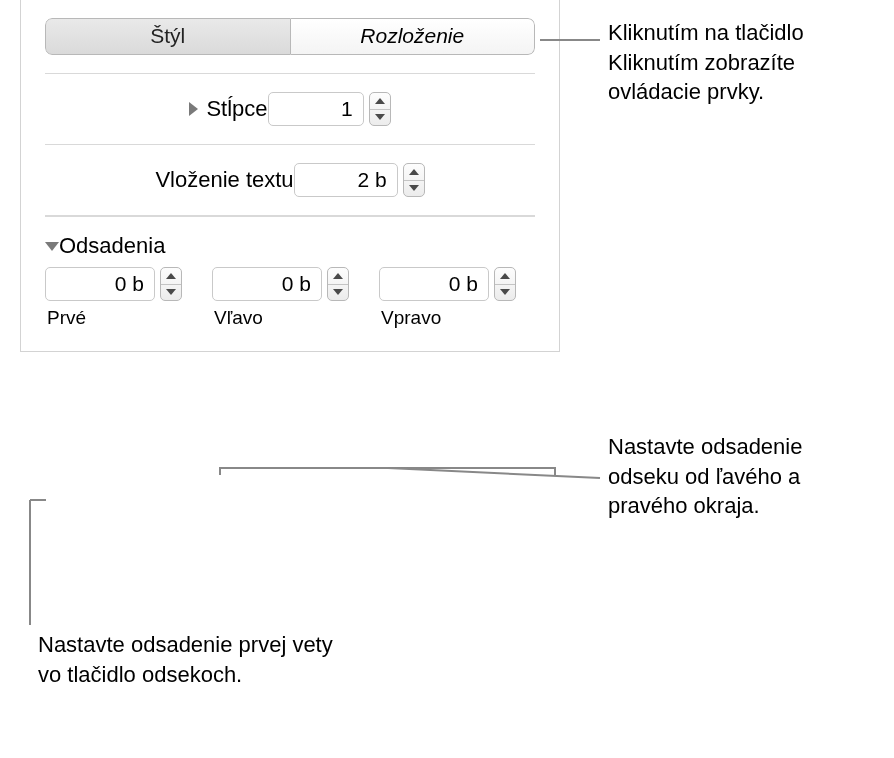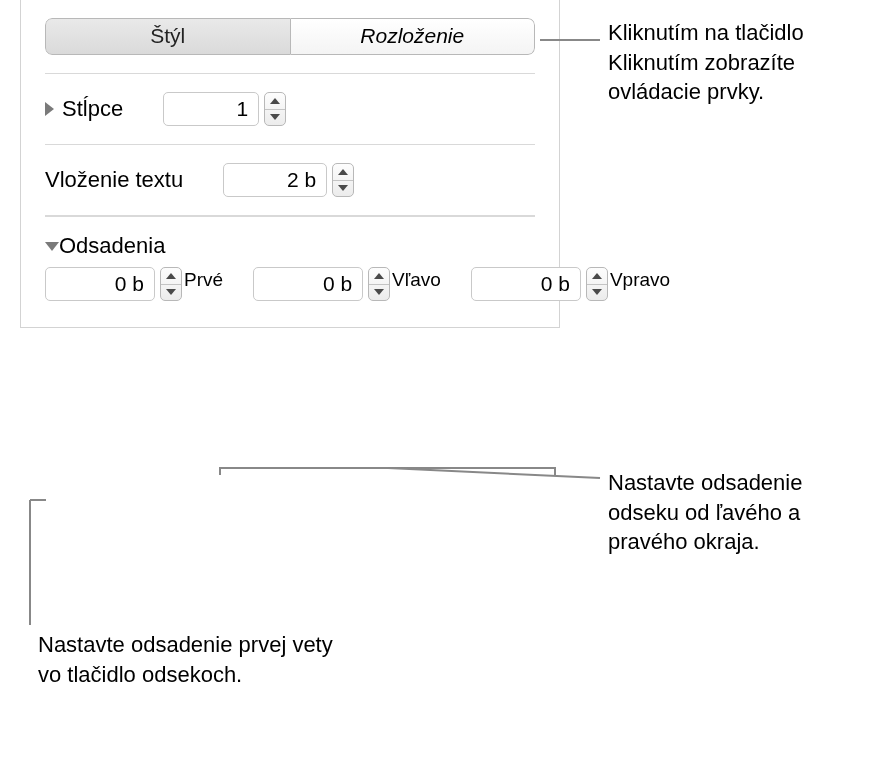--- a/index.html
+++ b/index.html
@@ -50,24 +50,23 @@
     box-shadow: inset 0 1px 0 rgba(255,255,255,0.8);
   }
   .divider {
     height: 1px;
     background: #d9d9d9;
     margin: 0 24px;
   }
   .row {
     display: flex;
     align-items: center;
-    justify-content: flex-start;
+    justify-content: center;
     padding: 18px 24px;
     font-size: 22px;
-    gap: 40px;
   }
   .row .label-wrap {
     display: flex;
     align-items: center;
     gap: 8px;
   }
   .disclosure-right {
     width: 0;
     height: 0;
     border-top: 7px solid transparent;
@@ -155,21 +154,21 @@
     align-items: center;
     font-size: 22px;
     margin-bottom: 8px;
   }
   .indent-fields {
     display: flex;
     gap: 30px;
   }
   .indent-col {
     display: flex;
-    flex-direction: row;
+    flex-direction: column;
     align-items: flex-start;
     justify-content: space-between;
   }
   .indent-col .stepper-field { margin-bottom: 4px; }
   .indent-label {
     font-size: 19px;
     color: #000000;
     padding-left: 2px;
     margin-top: 2px;
   }
@@ -293,21 +292,21 @@
     </div>
   </div>
 
 </div>
 
 <div class="callout" style="left:608px; top:18px; width:280px;">Kliknutím na tlačidlo Kliknutím zobrazíte ovládacie prvky.</div>
 <svg class="callout-lines" style="left:0;top:0;width:894px;height:758px;">
   <line x1="540" y1="40" x2="600" y2="40"></line>
 </svg>
 
-<div class="callout" style="left:608px; top:468px; width:270px;">Nastavte odsadenie odseku od ľavého a pravého okraja.</div>
+<div class="callout" style="left:608px; top:432px; width:270px;">Nastavte odsadenie odseku od ľavého a pravého okraja.</div>
 <svg class="callout-lines" style="left:0;top:0;width:894px;height:758px;">
   <polyline points="220,475 220,468 555,468 555,475"></polyline>
   <line x1="388" y1="468" x2="600" y2="478"></line>
 </svg>
 
 <div class="callout" style="left:38px; top:630px; width:300px;">Nastavte odsadenie prvej vety vo tlačidlo odsekoch.</div>
 <svg class="callout-lines" style="left:0;top:0;width:894px;height:758px;">
   <line x1="46" y1="500" x2="30" y2="500"></line>
   <line x1="30" y1="500" x2="30" y2="625"></line>
 </svg>

